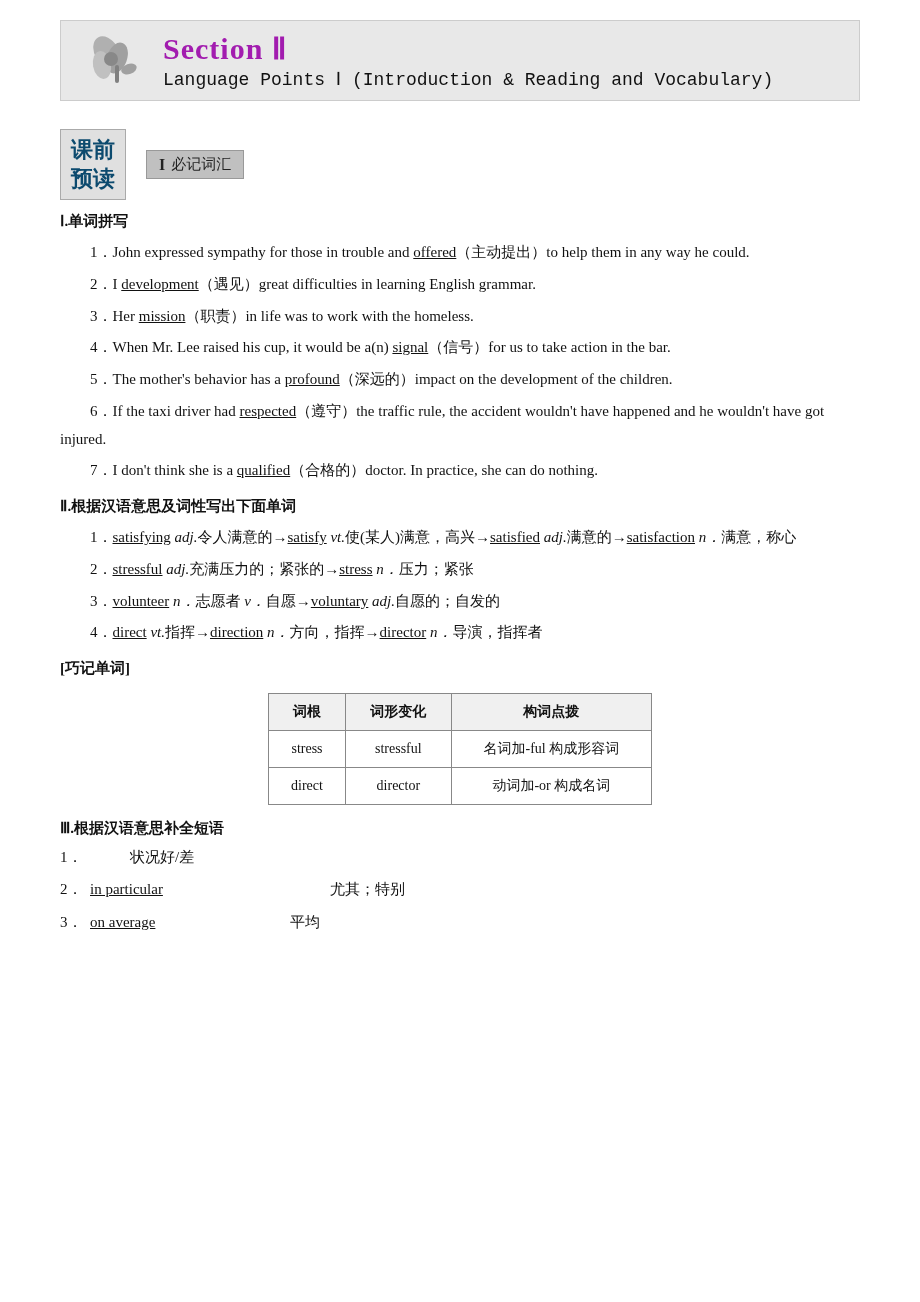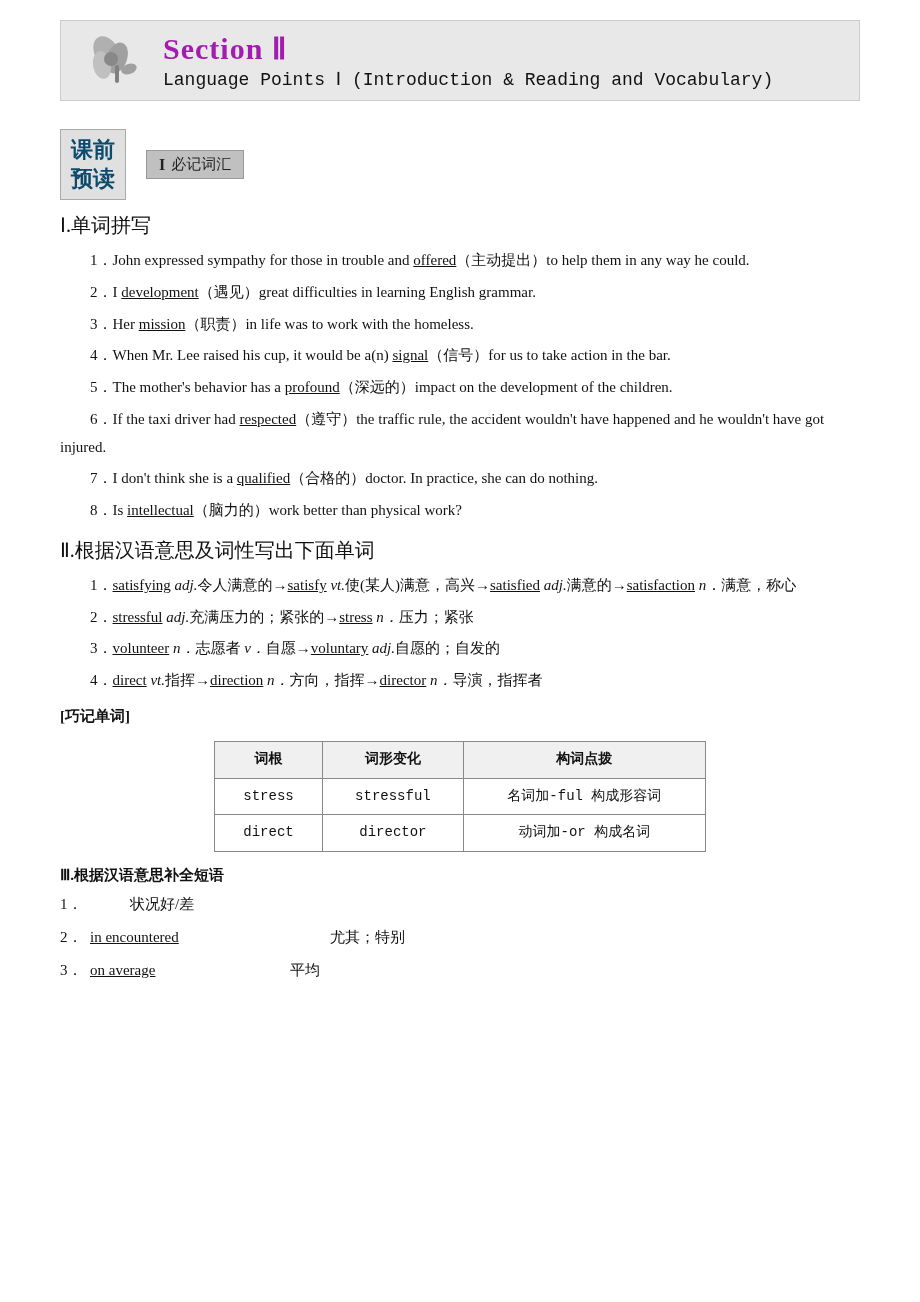--- a/index.html
+++ b/index.html
@@ -73,22 +73,22 @@
       align-items: center;
       gap: 6px;
     }
     .vocab-badge .badge-num {
       font-weight: bold;
       font-size: 16px;
     }
 
     
     .section-heading {
-      font-size: 20px;
-      font-weight: normal;
+      font-size: 15px;
+      font-weight: bold;
       margin: 12px 0 8px 0;
     }
 
     .content-block {
       line-height: 1.85;
     }
 
     .item {
       margin-bottom: 4px;
       text-indent: 2em;
@@ -103,22 +103,21 @@
     }
 
     
     .table-container {
       margin: 10px auto;
       display: flex;
       justify-content: center;
     }
     table {
       border-collapse: collapse;
-      width: 492px;
-      font-family: Liberation Mono, monospace;
+      width: 384px;
     }
     table th, table td {
       border: 1px solid #888;
       padding: 5px 16px;
       text-align: center;
       font-size: 14px;
     }
     table th {
       background: #f0f0f0;
       font-weight: bold;
@@ -183,23 +182,20 @@
       4．When Mr. Lee raised his cup, it would be a(n) <u>signal</u>（信号）for us to take action in the bar.
     </p>
     <p class="item">
       5．The mother's behavior has a <u>profound</u>（深远的）impact on the development of the children.
     </p>
     <p class="item">
       6．If the taxi driver had <u>respected</u>（遵守）the traffic rule, the accident wouldn't have happened and he wouldn't have got injured.
     </p>
     <p class="item">
       7．I don't think she is a <u>qualified</u>（合格的）doctor. In practice, she can do nothing.
-    </p>
-    <p class="item">
-      8．Is <u>intellectual</u>（脑力的）work better than physical work?
     </p>
 
   </div>
 </div>
 
 <div class="roman-section">
   <div class="section-heading">Ⅱ.根据汉语意思及词性写出下面单词</div>
   <div class="content-block">
 
     <p class="item">
@@ -246,21 +242,21 @@
 
 <div class="roman-section">
   <div class="section3-heading">Ⅲ.根据汉语意思补全短语</div>
   <div class="content-block" id="section3-items">
   <p style="display: flex; align-items: baseline; margin-bottom: 5px; gap: 0px;">
         <span style="min-width: 2em;">1．</span>
         <span style="margin-left: 40px;">状况好/差</span>
       </p>
       <p style="display: flex; align-items: baseline; margin-bottom: 5px; gap: 0px;">
         <span style="min-width: 2em;">2．</span>
-        <span style="min-width: 200px; text-decoration: underline;">in encountered</span>
+        <span style="min-width: 200px; text-decoration: underline;">in particular</span>
         <span style="margin-left: 40px;">尤其；特别</span>
       </p>
       <p style="display: flex; align-items: baseline; margin-bottom: 5px; gap: 0px;">
         <span style="min-width: 2em;">3．</span>
         <span style="min-width: 200px; text-decoration: underline;">on average</span>
         <span style="">平均</span>
       </p>
     </div>
 </div>
 

